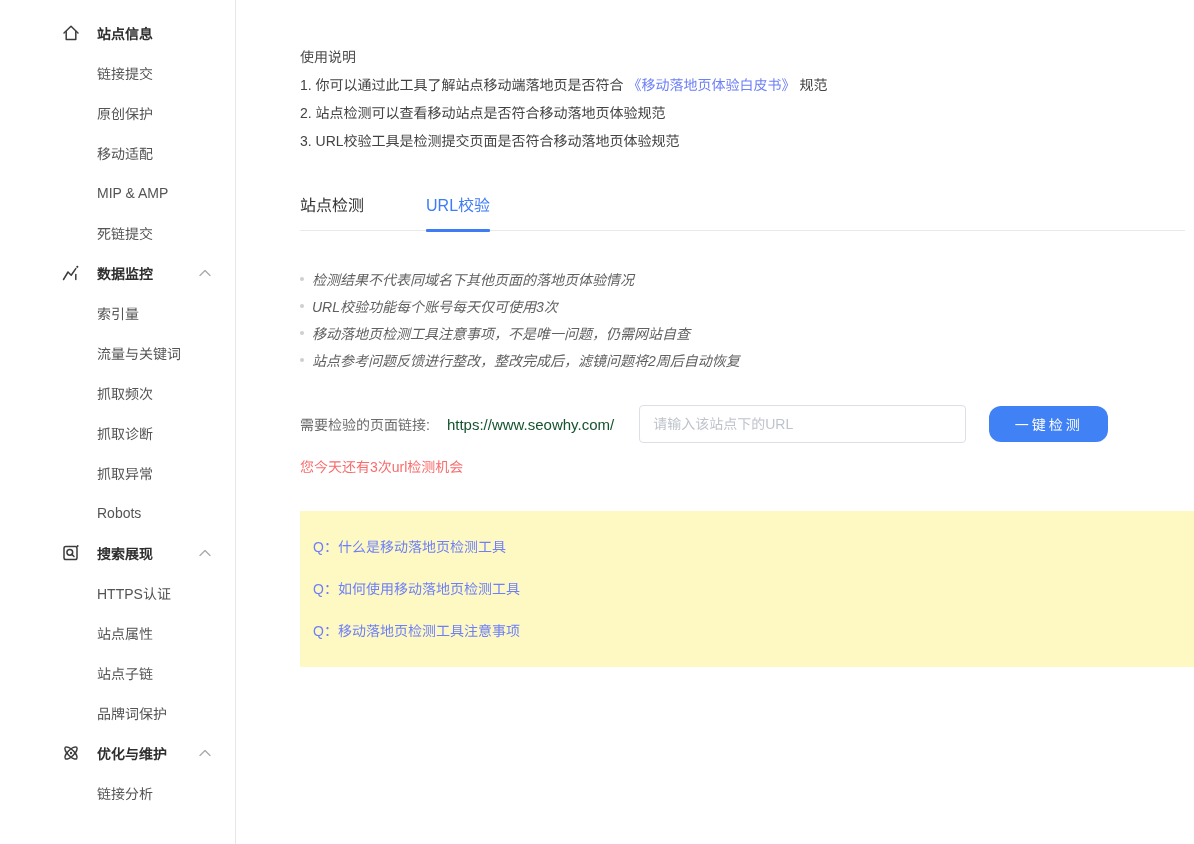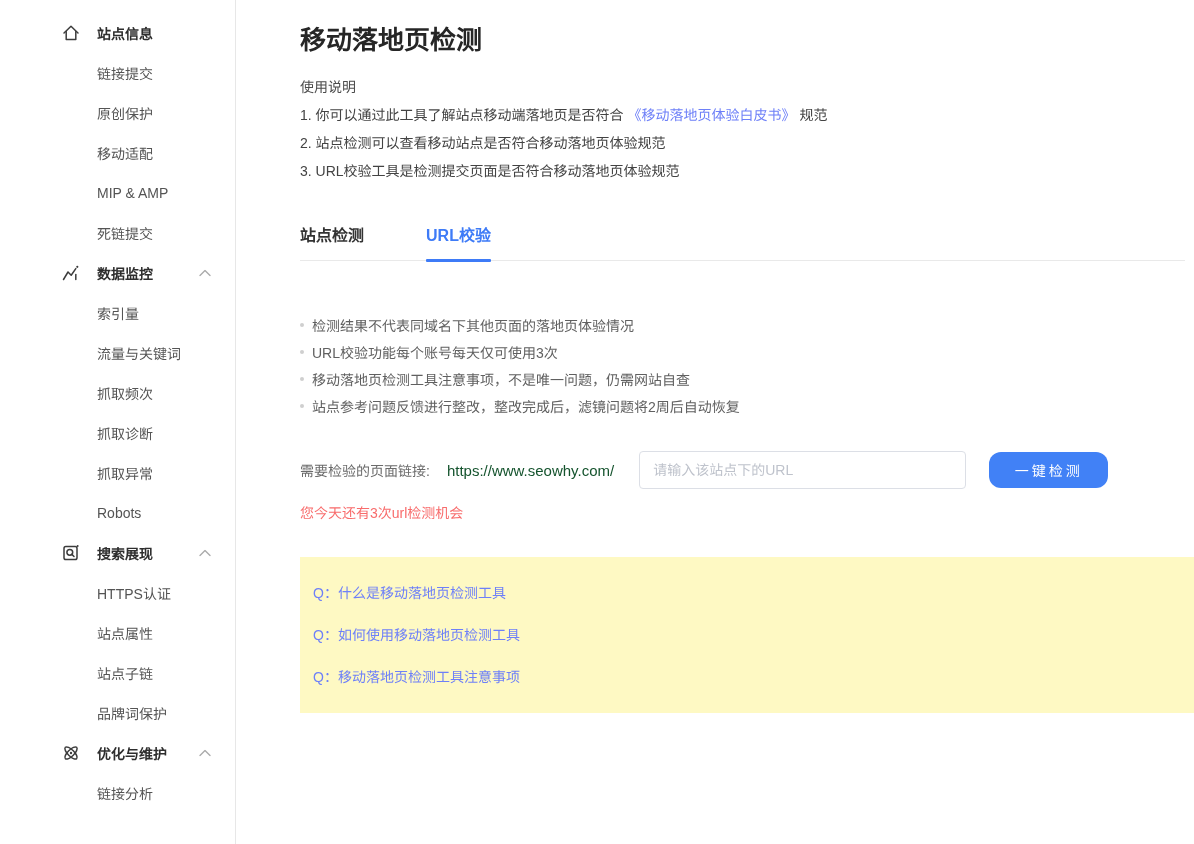--- a/index.html
+++ b/index.html
@@ -30,29 +30,29 @@
   }
 
   
   .main { flex: 1; padding: 25px 9px 0 64px; position: relative; }
   .page-title { font-size: 26px; line-height: 30px; font-weight: 700; color: #262626; margin: 0; }
 
   .usage-heading { margin-top: 25px; font-size: 14px; line-height: 15px; color: #4c4c4c; }
   .usage-line { margin-top: 13px; font-size: 14px; line-height: 15px; color: #434343; }
   .inline-link { color: #6e80f8; margin: 0 4px; cursor: pointer; text-decoration: none; }
 
-  .tabs { display: flex; gap: 62px; margin-top: 47px; border-bottom: 1px solid #e9e9e9; font-weight: bold; }
+  .tabs { display: flex; gap: 62px; margin-top: 47px; border-bottom: 1px solid #e9e9e9; }
   .tab { position: relative; font-size: 16px; line-height: 19px; color: #333; padding-bottom: 15px; cursor: pointer; }
   .tab.active { color: #3e7bf7; }
   .tab.active::after {
     content: ""; position: absolute; left: 0; right: 0; bottom: -2px;
     height: 3px; background: #3e7bf7; border-radius: 1px;
   }
 
-  .notes { margin-top: 50px; }
+  .notes { margin-top: 34px; font-style: italic; }
   .note { height: 27px; display: flex; align-items: center; font-size: 14px; color: #606060; }
   .note .dot { flex: 0 0 4px; width: 4px; height: 4px; border-radius: 50%; background: #cfcfcf; margin-right: 8px; }
 
   .form-row { margin-top: 32px; display: flex; align-items: center; height: 38px; }
   .form-label { font-size: 14px; color: #6b6b6b; }
   .site-url { margin-left: 17px; font-size: 15px; color: #14532d; }
   .url-input {
     margin-left: 25px; width: 327px; height: 38px;
     border: 1px solid #dcdfe6; border-radius: 4px;
     padding: 16px 13px; font-size: 14px; color: #333; outline: none;
@@ -159,21 +159,20 @@
         <polyline points="1 6 6 1 11 6"></polyline>
       </svg>
     </span>
   </div>
   <div class="nav-sub">链接分析</div>
 
 </nav>
 
 <main class="main">
 
-  <h1 class="page-title">移动落地页检测</h1>
 
   <div class="usage-heading">使用说明</div>
   <div class="usage-line">
     <span>1. 你可以通过此工具了解站点移动端落地页是否符合</span><a class="inline-link">《移动落地页体验白皮书》</a><span>规范</span>
   </div>
   <div class="usage-line">2. 站点检测可以查看移动站点是否符合移动落地页体验规范</div>
   <div class="usage-line">3. URL校验工具是检测提交页面是否符合移动落地页体验规范</div>
 
   <div class="tabs">
     <div class="tab">站点检测</div>

